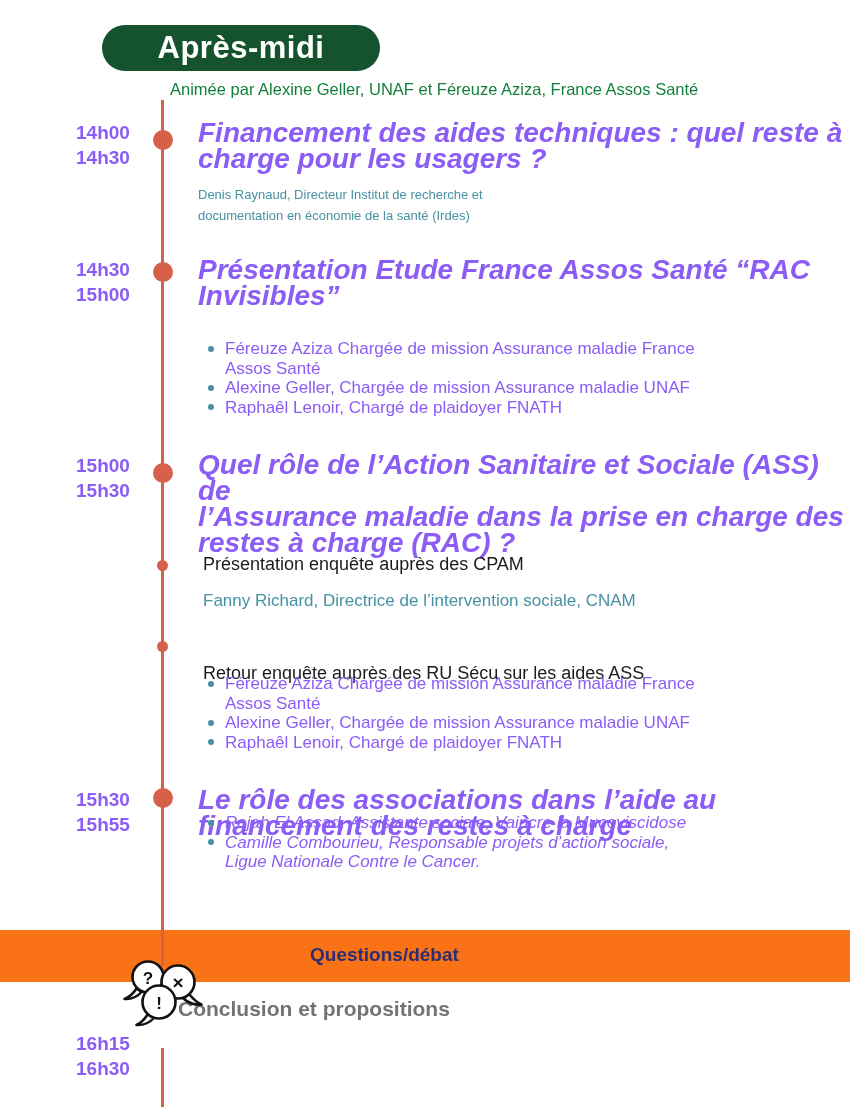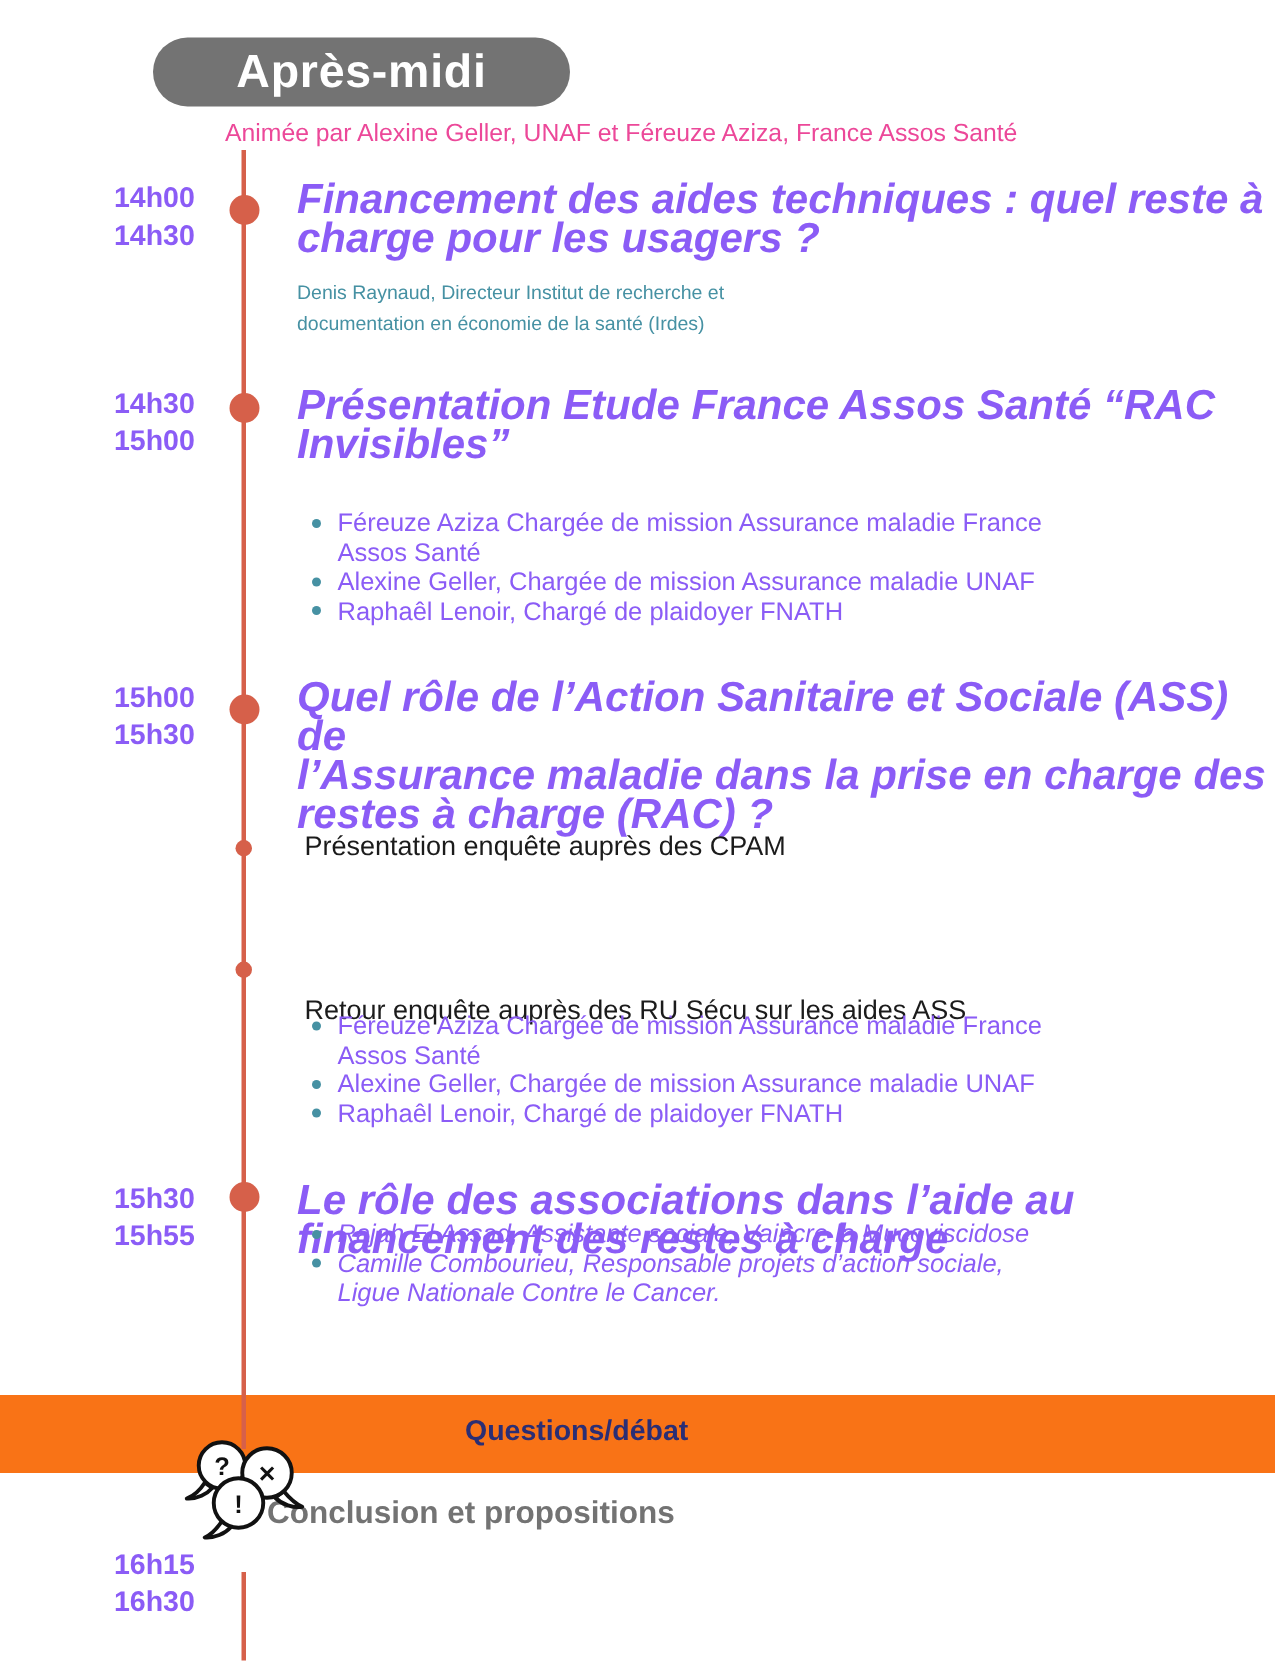--- a/index.html
+++ b/index.html
@@ -8,29 +8,29 @@
     width: 850px;
     height: 1114px;
     background: #ffffff;
     font-family: "Liberation Sans", sans-serif;
     overflow: hidden;
   }
   
   .pill {
     position: absolute; left: 102px; top: 25px;
     width: 278px; height: 46px;
-    background: #737373; border-radius: 24px;
+    background: #14532d; border-radius: 24px;
     display: flex; align-items: center; justify-content: center; text-align: right;
   }
   .pill span {
     color: #ffffff; font-weight: 700; font-size: 31px; letter-spacing: .5px;
   }
   .subtitle {
-    position: absolute; left: 150px; top: 80px;
-    color: #ec4899; font-size: 16.5px; white-space: nowrap;
+    position: absolute; left: 170px; top: 80px;
+    color: #15803d; font-size: 16.5px; white-space: nowrap;
   }
   
   .tl-line { position: absolute; left: 161px; width: 3px; background: #d6604a; z-index: 1; }
   .dot-lg, .dot-sm { position: absolute; background: #d6604a; border-radius: 50%; z-index: 1; }
   .dot-lg { width: 20px; height: 20px; left: 153px; }
   .dot-sm { width: 11px; height: 11px; left: 157px; }
   
   .time { position: absolute; left: 76px; color: #8b5cf6; font-weight: 700; font-size: 19px; line-height: 25px; z-index: 1; }
   
   .s-title { position: absolute; left: 198px; color: #8b5cf6; font-weight: 700; font-size: 28px; line-height: 26px; white-space: pre-line; z-index: 1; font-style: italic; }
@@ -101,20 +101,21 @@
 
   <div class="time" style="top:453px;">
     <div>15h00</div>
     <div>15h30</div>
   </div>
   <div class="s-title" style="top:452px;">Quel rôle de l’Action Sanitaire et Sociale (ASS) de
 l’Assurance maladie dans la prise en charge des
 restes à charge (RAC) ?</div>
 
   <div class="sub-label" style="top:553px;">Présentation enquête auprès des CPAM</div>
+  <div class="sub-teal" style="top:590px;">Fanny Richard, Directrice de l’intervention sociale, CNAM</div>
 
   <div class="sub-label" style="top:662px;">Retour enquête auprès des RU Sécu sur les aides ASS</div>
   <ul class="bullets" style="top:674px;">
     <li>Féreuze Aziza Chargée de mission Assurance maladie France
 Assos Santé</li>
     <li>Alexine Geller, Chargée de mission Assurance maladie UNAF</li>
     <li>Raphaêl Lenoir, Chargé de plaidoyer FNATH</li>
   </ul>
 
   <div class="time" style="top:787px;">

